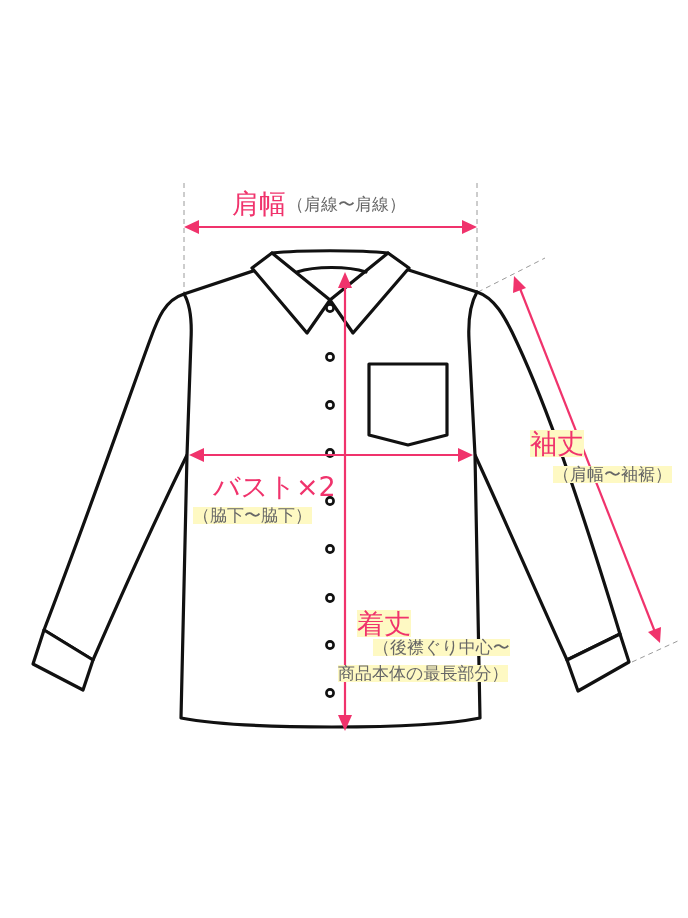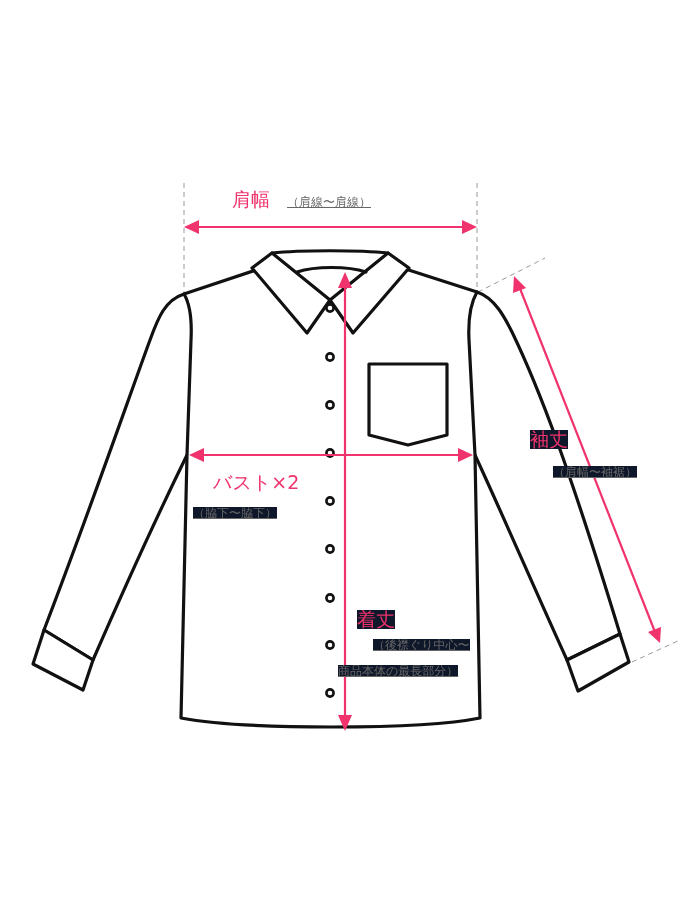--- a/index.html
+++ b/index.html
@@ -5,23 +5,23 @@
     html, body { margin: 0; padding: 0; background: #ffffff; }
     body { width: 688px; height: 918px; position: relative; overflow: hidden;
            font-family: "DejaVu Sans", "Liberation Sans", sans-serif; }
     #diagram { position: absolute; left: 0; top: 0; width: 688px; height: 918px; }
     .outline { fill: none; stroke: #111111; stroke-width: 3.2; stroke-linejoin: round; stroke-linecap: round; }
     .fill-white { fill: #ffffff; }
     .button { fill: #ffffff; stroke: #111111; stroke-width: 2.6; }
     .guide { stroke: #9a9a9a; stroke-width: 1; stroke-dasharray: 5 4; fill: none; }
     .measure { stroke: #f0336c; stroke-width: 2.2; fill: none; }
     .arrowhead { fill: #f0336c; }
-    .lbl { position: absolute; white-space: nowrap; background: #0f172a; line-height: 1; }
-    .lbl-main { color: #f0336c; font-size: 19px; }
-    .lbl-sub { color: #666666; font-size: 12px; text-decoration: underline; }
+    .lbl { position: absolute; white-space: nowrap; background: #fef9c3; line-height: 1; }
+    .lbl-main { color: #f0336c; font-size: 27px; }
+    .lbl-sub { color: #666666; font-size: 17px; }
   </style>
 </head>
 <body>
 
 <svg id="diagram" viewBox="0 0 688 918" xmlns="http://www.w3.org/2000/svg">
 
   <g>
     <line class="guide" x1="184" y1="183" x2="184" y2="292"></line>
     <line class="guide" x1="477" y1="183" x2="477" y2="292"></line>
     <line class="guide" x1="478" y1="292" x2="545" y2="258"></line>

